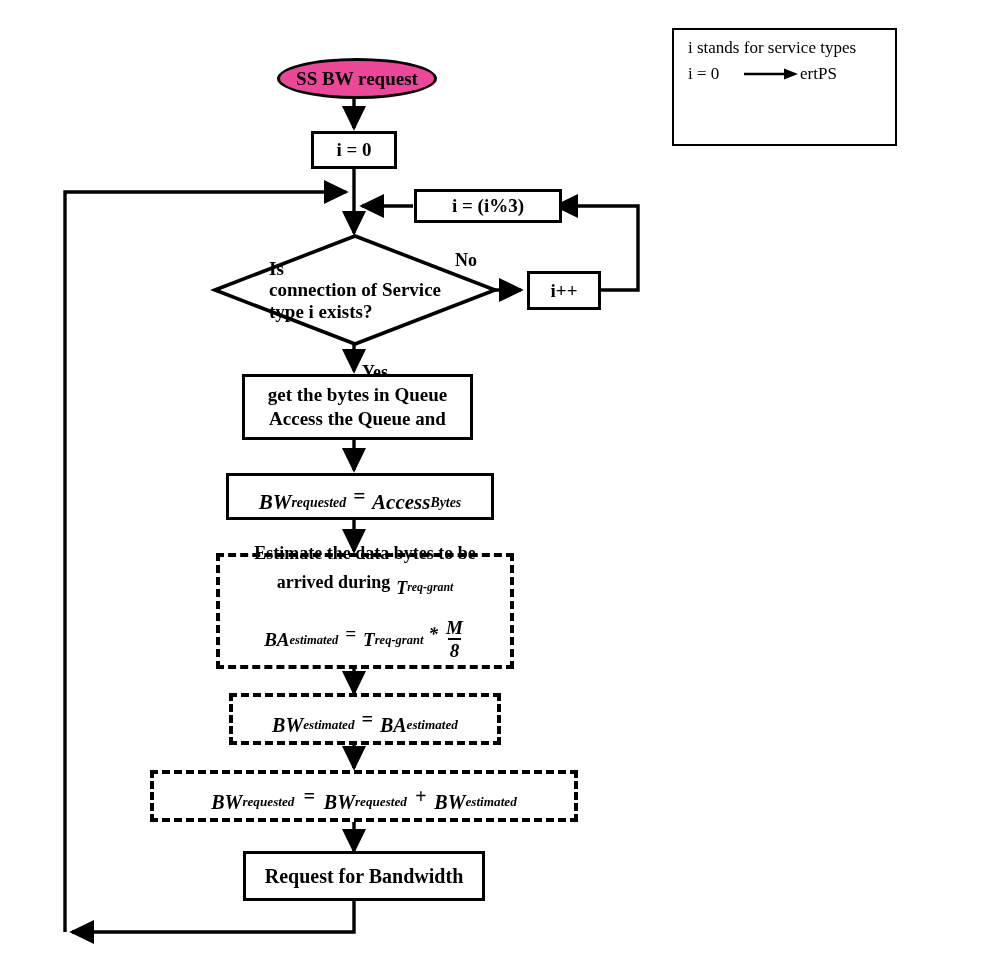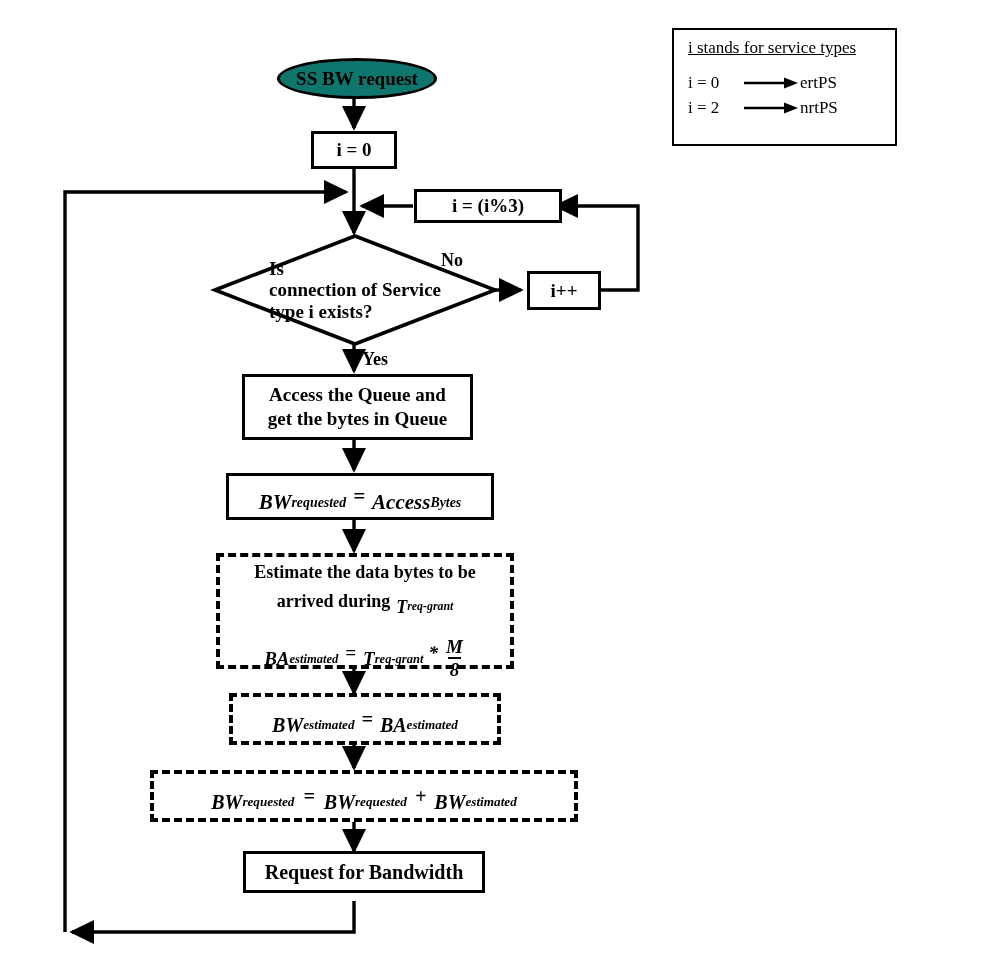--- a/index.html
+++ b/index.html
@@ -8,31 +8,31 @@
     font-family:"Liberation Serif", serif;color:#000;
   }
   #canvas{position:absolute;left:0;top:0;width:984px;height:953px;}
   .node{position:absolute;box-sizing:border-box;display:flex;align-items:center;
         justify-content:center;text-align:center;background:#fff;}
   .solid-box{border:3px solid #000;}
   .dashed-box{border:4px dashed #000;}
   .label-bold{font-weight:bold;}
   .terminator{
     position:absolute;box-sizing:border-box;border:3px solid #000;border-radius:50%;
-    background:#0f766e;display:flex;align-items:center;justify-content:center;
+    background:#ec4899;display:flex;align-items:center;justify-content:center;
   }
   .diamond-wrap{position:absolute;}
   .diamond-text{position:absolute;display:flex;align-items:center;justify-content:center;
                 text-align:left;line-height:1.12;font-weight:bold;}
   .edge-label{position:absolute;font-weight:bold;background:transparent;}
   .legend{
     position:absolute;box-sizing:border-box;border:2px solid #000;background:#fff;
     padding:8px 10px 10px 14px;
   }
-  .legend-title{font-size:17px;margin-bottom:12px;white-space:nowrap;text-decoration:underline;}
+  .legend-title{font-size:17px;margin-bottom:3px;white-space:nowrap;}
   .legend-row{display:flex;align-items:center;font-size:17px;height:25px;white-space:nowrap;}
   .legend-key{width:54px;}
   .legend-arrow{width:56px;height:14px;position:relative;margin-right:2px;}
   .legend-arrow svg{position:absolute;left:0;top:0;}
   .frac{display:inline-flex;flex-direction:column;align-items:center;
         vertical-align:middle;line-height:1;margin:0 1px;position:relative;top:-1px;}
   .frac .num{padding:0 2px 1px 2px;}
   .frac .den{border-top:2px solid #000;padding:1px 2px 0 2px;}
   .mline{display:flex;align-items:center;justify-content:center;white-space:nowrap;}
   sub{font-size:0.66em;}
@@ -94,47 +94,47 @@
 <div class="diamond-wrap" style="left:215px;top:236px;width:280px;height:108px;">
   <div class="diamond-text" style="left:0;top:0;width:280px;height:108px;font-size:19px;">
     <div>
       <div>Is</div>
       <div>connection of Service</div>
       <div>type i exists?</div>
     </div>
   </div>
 </div>
 
-<div class="edge-label" style="left:441px;top:250px;font-size:18px;">No</div>
+<div class="edge-label" style="left:455px;top:250px;font-size:18px;">No</div>
 
-<div class="edge-label" style="left:362px;top:349px;font-size:18px;">Yes</div>
+<div class="edge-label" style="left:362px;top:362px;font-size:18px;">Yes</div>
 
 <div class="node solid-box" style="left:527px;top:271px;width:74px;height:39px;">
   <span class="label-bold" style="font-size:19px;">i++</span>
 </div>
 
 <div class="node solid-box" style="left:242px;top:374px;width:231px;height:66px;">
   <div class="label-bold" style="font-size:19px;line-height:1.25;">
+    <div>get the bytes in Queue</div>
     <div>Access the Queue and</div>
-    <div>get the bytes in Queue</div>
   </div>
 </div>
 
 <div class="node solid-box" style="left:226px;top:473px;width:268px;height:47px;">
   <div class="mline" style="font-size:21px;">
     <span class="bi">BW</span>
       <sub class="bi">requested</sub>
     <span class="bi" style="margin:0 7px;">=</span>
     <span class="bi">Access</span>
       <sub class="bi">Bytes</sub>
   </div>
 </div>
 
 <div class="node dashed-box" style="left:216px;top:553px;width:298px;height:116px;flex-direction:column;
-            justify-content:space-between;padding:4px 8px;">
+            justify-content:flex-end;padding:4px 8px;">
   <div class="label-bold" style="font-size:18px;line-height:1.25;">
     <div>Estimate the data bytes to be</div>
     <div class="mline" style="justify-content:center;">
       <span>arrived during</span>
       <span style="width:6px;"></span>
       <span class="bi">T</span>
         <sub class="bi">req-grant</sub>
     </div>
   </div>
   <div class="mline" style="font-size:19px;margin-top:8px;">
@@ -167,42 +167,32 @@
       <sub class="bi">requested</sub>
     <span class="bi" style="margin:0 9px;">=</span>
     <span class="bi">BW</span>
       <sub class="bi">requested</sub>
     <span class="bi" style="margin:0 8px;">+</span>
     <span class="bi">BW</span>
       <sub class="bi">estimated</sub>
   </div>
 </div>
 
-<div class="node solid-box" style="left:243px;top:851px;width:242px;height:42px;">
+<div class="node solid-box" style="left:243px;top:851px;width:242px;height:50px;">
   <span class="label-bold" style="font-size:20px;">Request for Bandwidth</span>
 </div>
 
 <div class="legend" style="left:672px;top:28px;width:225px;height:118px;">
   <div class="legend-title">i stands for service types</div>
 
   <div class="legend-row">
     <span class="legend-key">i = 0</span>
     <span class="legend-arrow">
       <svg width="56" height="14" viewBox="0 0 56 14" xmlns="http://www.w3.org/2000/svg">
         <line x1="2" y1="7" x2="44" y2="7" stroke="#000" stroke-width="2.6"></line>
         <polygon points="42,1.5 56,7 42,12.5" fill="#000"></polygon>
       </svg>
     </span>
     <span>ertPS</span>
   </div>
 
 
-  <div class="legend-row">
-    <span class="legend-key">i = 2</span>
-    <span class="legend-arrow">
-      <svg width="56" height="14" viewBox="0 0 56 14" xmlns="http://www.w3.org/2000/svg">
-        <line x1="2" y1="7" x2="44" y2="7" stroke="#000" stroke-width="2.6"></line>
-        <polygon points="42,1.5 56,7 42,12.5" fill="#000"></polygon>
-      </svg>
-    </span>
-    <span>nrtPS</span>
-  </div>
 </div>
 
 </body></html>

